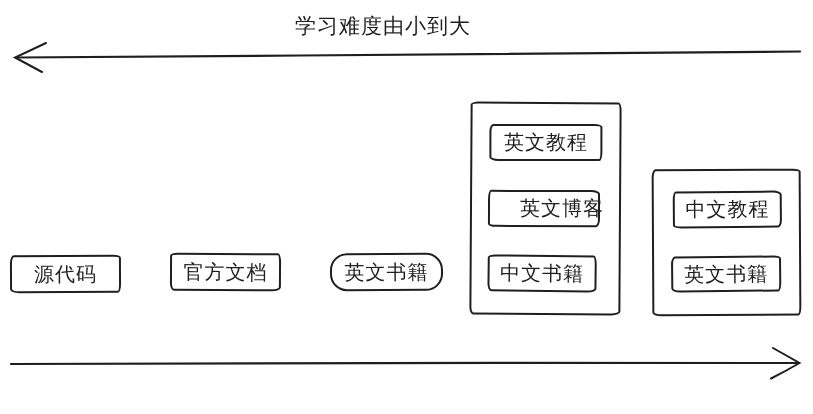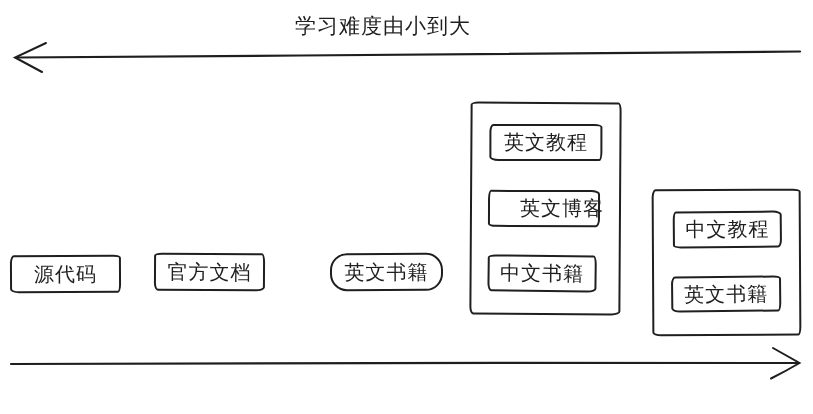--- a/index.html
+++ b/index.html
@@ -54,29 +54,29 @@
   .group {
     position: absolute;
     border: 2.5px solid #1f1f1f;
     background: #ffffff;
     box-sizing: border-box;
   }
   .group .box { position: absolute; }
 
   
   #box-source-code   { left: 10px;  top: 255px; width: 111px; height: 38px; }
-  #box-official-docs { left: 154px; top: 253px; width: 111px; height: 38px; }
+  #box-official-docs { left: 170px; top: 253px; width: 111px; height: 38px; }
   #box-english-books { left: 330px; top: 253px; width: 113px; height: 38px; border-radius: 17px; }
 
   #group-english { left: 470px; top: 102px; width: 151px; height: 213px; }
   #box-en-tutorials { left: 17px; top: 20px;  width: 113px; height: 37px; }
   #box-en-blogs     { left: 16px; top: 86px;  width: 112px; height: 37px; padding-left: 36px; }
   #box-cn-books     { left: 16px; top: 151px; width: 109px; height: 37px; }
 
-  #group-chinese { left: 652px; top: 169px; width: 149px; height: 147px; margin-top: 20px; }
+  #group-chinese { left: 652px; top: 169px; width: 149px; height: 147px; }
   #box-cn-tutorials { left: 19px; top: 20px; width: 109px; height: 37px; }
   #box-cn-blogs     { left: 17px; top: 85px; width: 110px; height: 36px; }
 </style>
 </head>
 <body>
 
 <div class="canvas">
 
   <svg class="arrow-layer" viewBox="0 0 813 414" xmlns="http://www.w3.org/2000/svg">
     <g stroke="#1e1e1e" fill="none" stroke-width="2.2" stroke-linecap="round">

